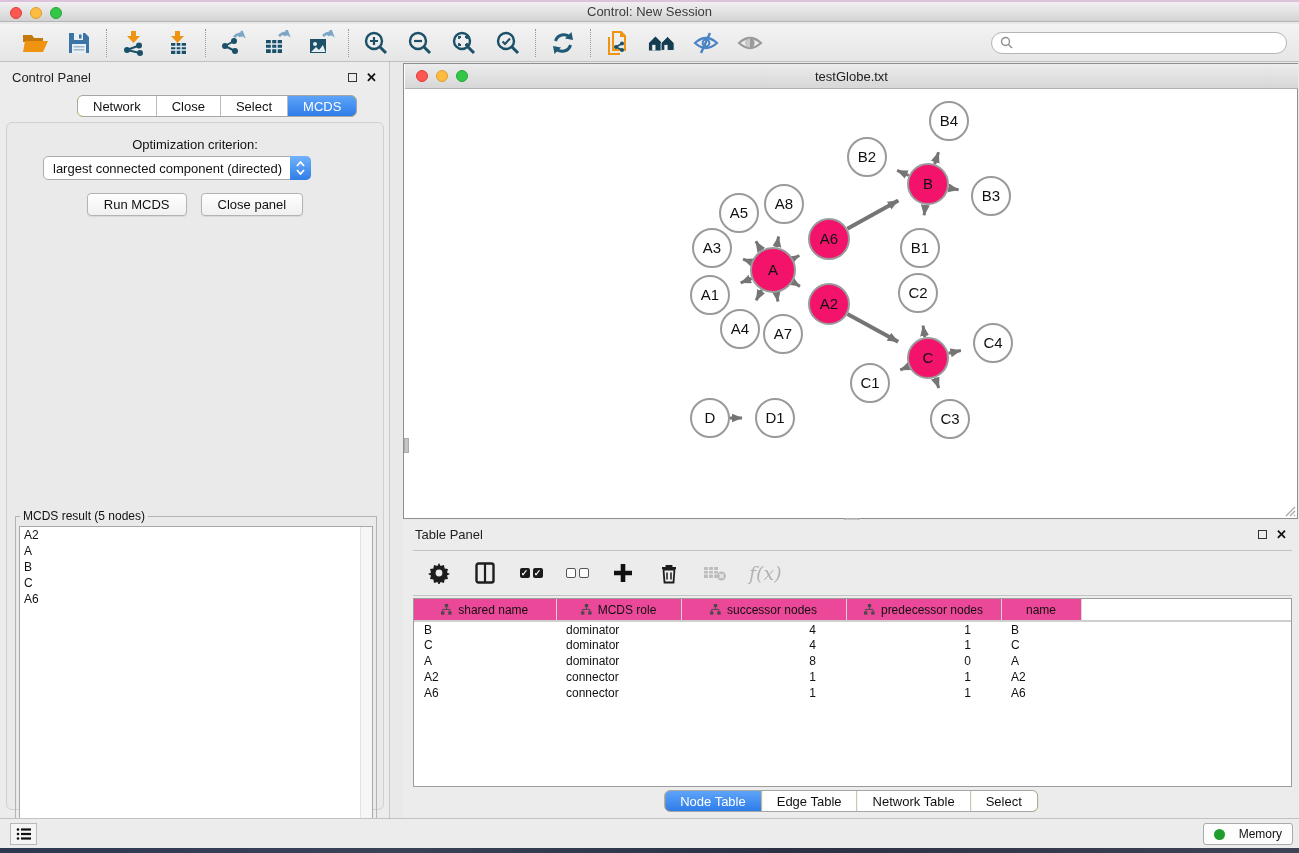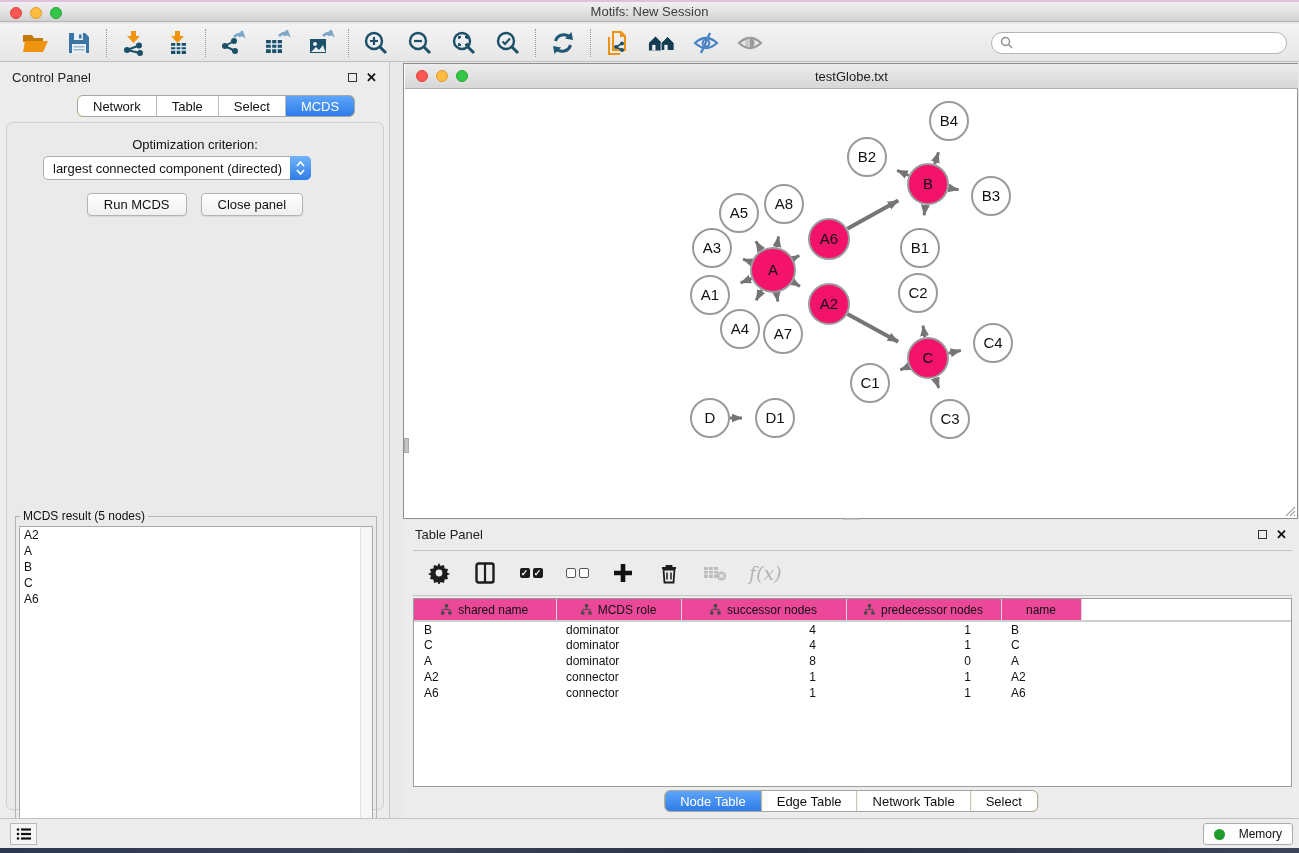--- a/index.html
+++ b/index.html
@@ -108,21 +108,21 @@
 </style>
 </head>
 <body>
 
 <div class="titlebar">
   <div class="traffic">
     <div class="tl red"></div>
     <div class="tl yellow"></div>
     <div class="tl green"></div>
   </div>
-  <span class="titlebar-text">Motifs: New Session</span>
+  <span class="titlebar-text">Control: New Session</span>
 </div>
 
 <div class="toolbar">
   <div class="tb-group">
     <span class="tb-icon">
       <svg width="28" height="26" viewBox="0 0 28 26">
           <path d="M2 5 h9 l2 3 h9 v4 H2 z" fill="#c47a0a"></path>
           <path d="M4 11 h23 l-5 11 H2 z" fill="#ef9410"></path>
         </svg>
     </span>
@@ -277,21 +277,21 @@
   <div class="control-panel">
     <div class="panel-header">
       <span class="panel-title">Control Panel</span>
       <span class="panel-header-icons">
         <span class="float-icon"></span>
         <span class="close-x">✕</span>
       </span>
     </div>
     <div class="seg-tabs cp-tabs" id="cp-tabs">
         <div class="seg-tab">Network</div>
-        <div class="seg-tab">Table</div>
+        <div class="seg-tab">Close</div>
         <div class="seg-tab">Select</div>
         <div class="seg-tab active">MCDS</div>
       </div>
     <div class="cp-content">
       <div class="opt-label">Optimization criterion:</div>
       <div class="combo">
         <span class="combo-text">largest connected component (directed)</span>
         <span class="combo-stepper">
           <svg width="9" height="6" viewBox="0 0 9 6">
               <path d="M1 5 L4.5 1 L8 5" stroke="#fff" stroke-width="1.8" fill="none"></path>

